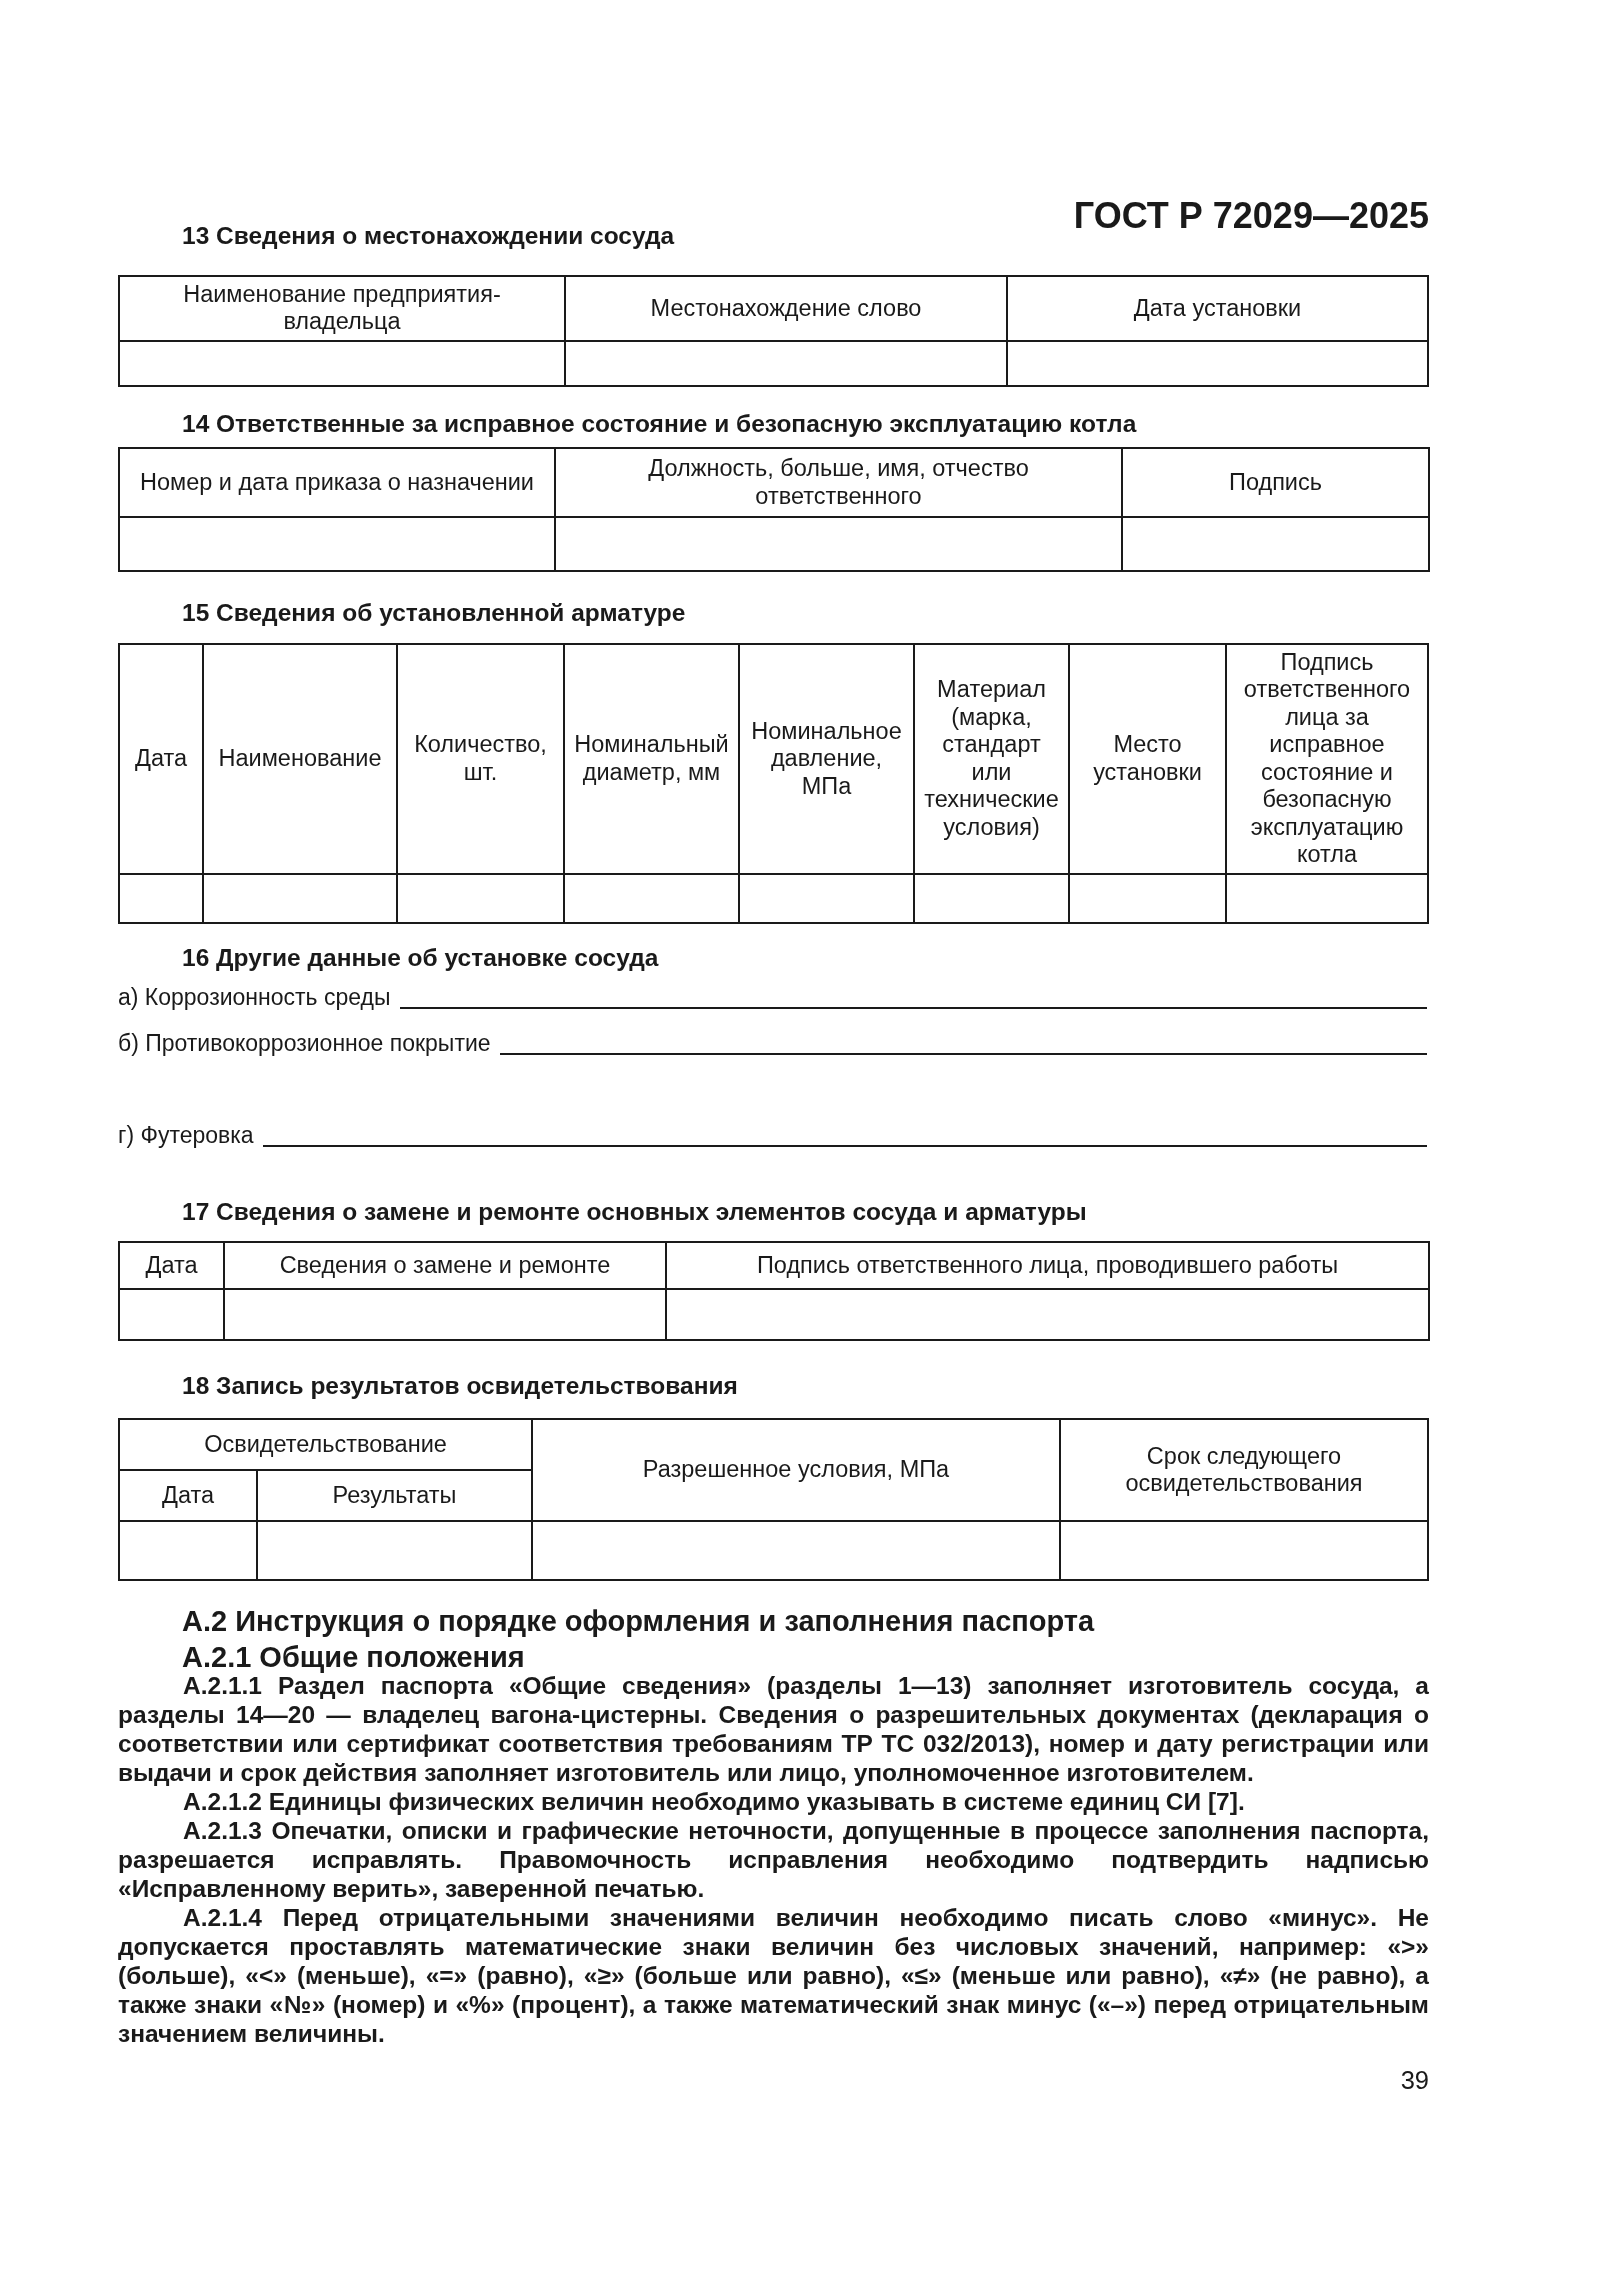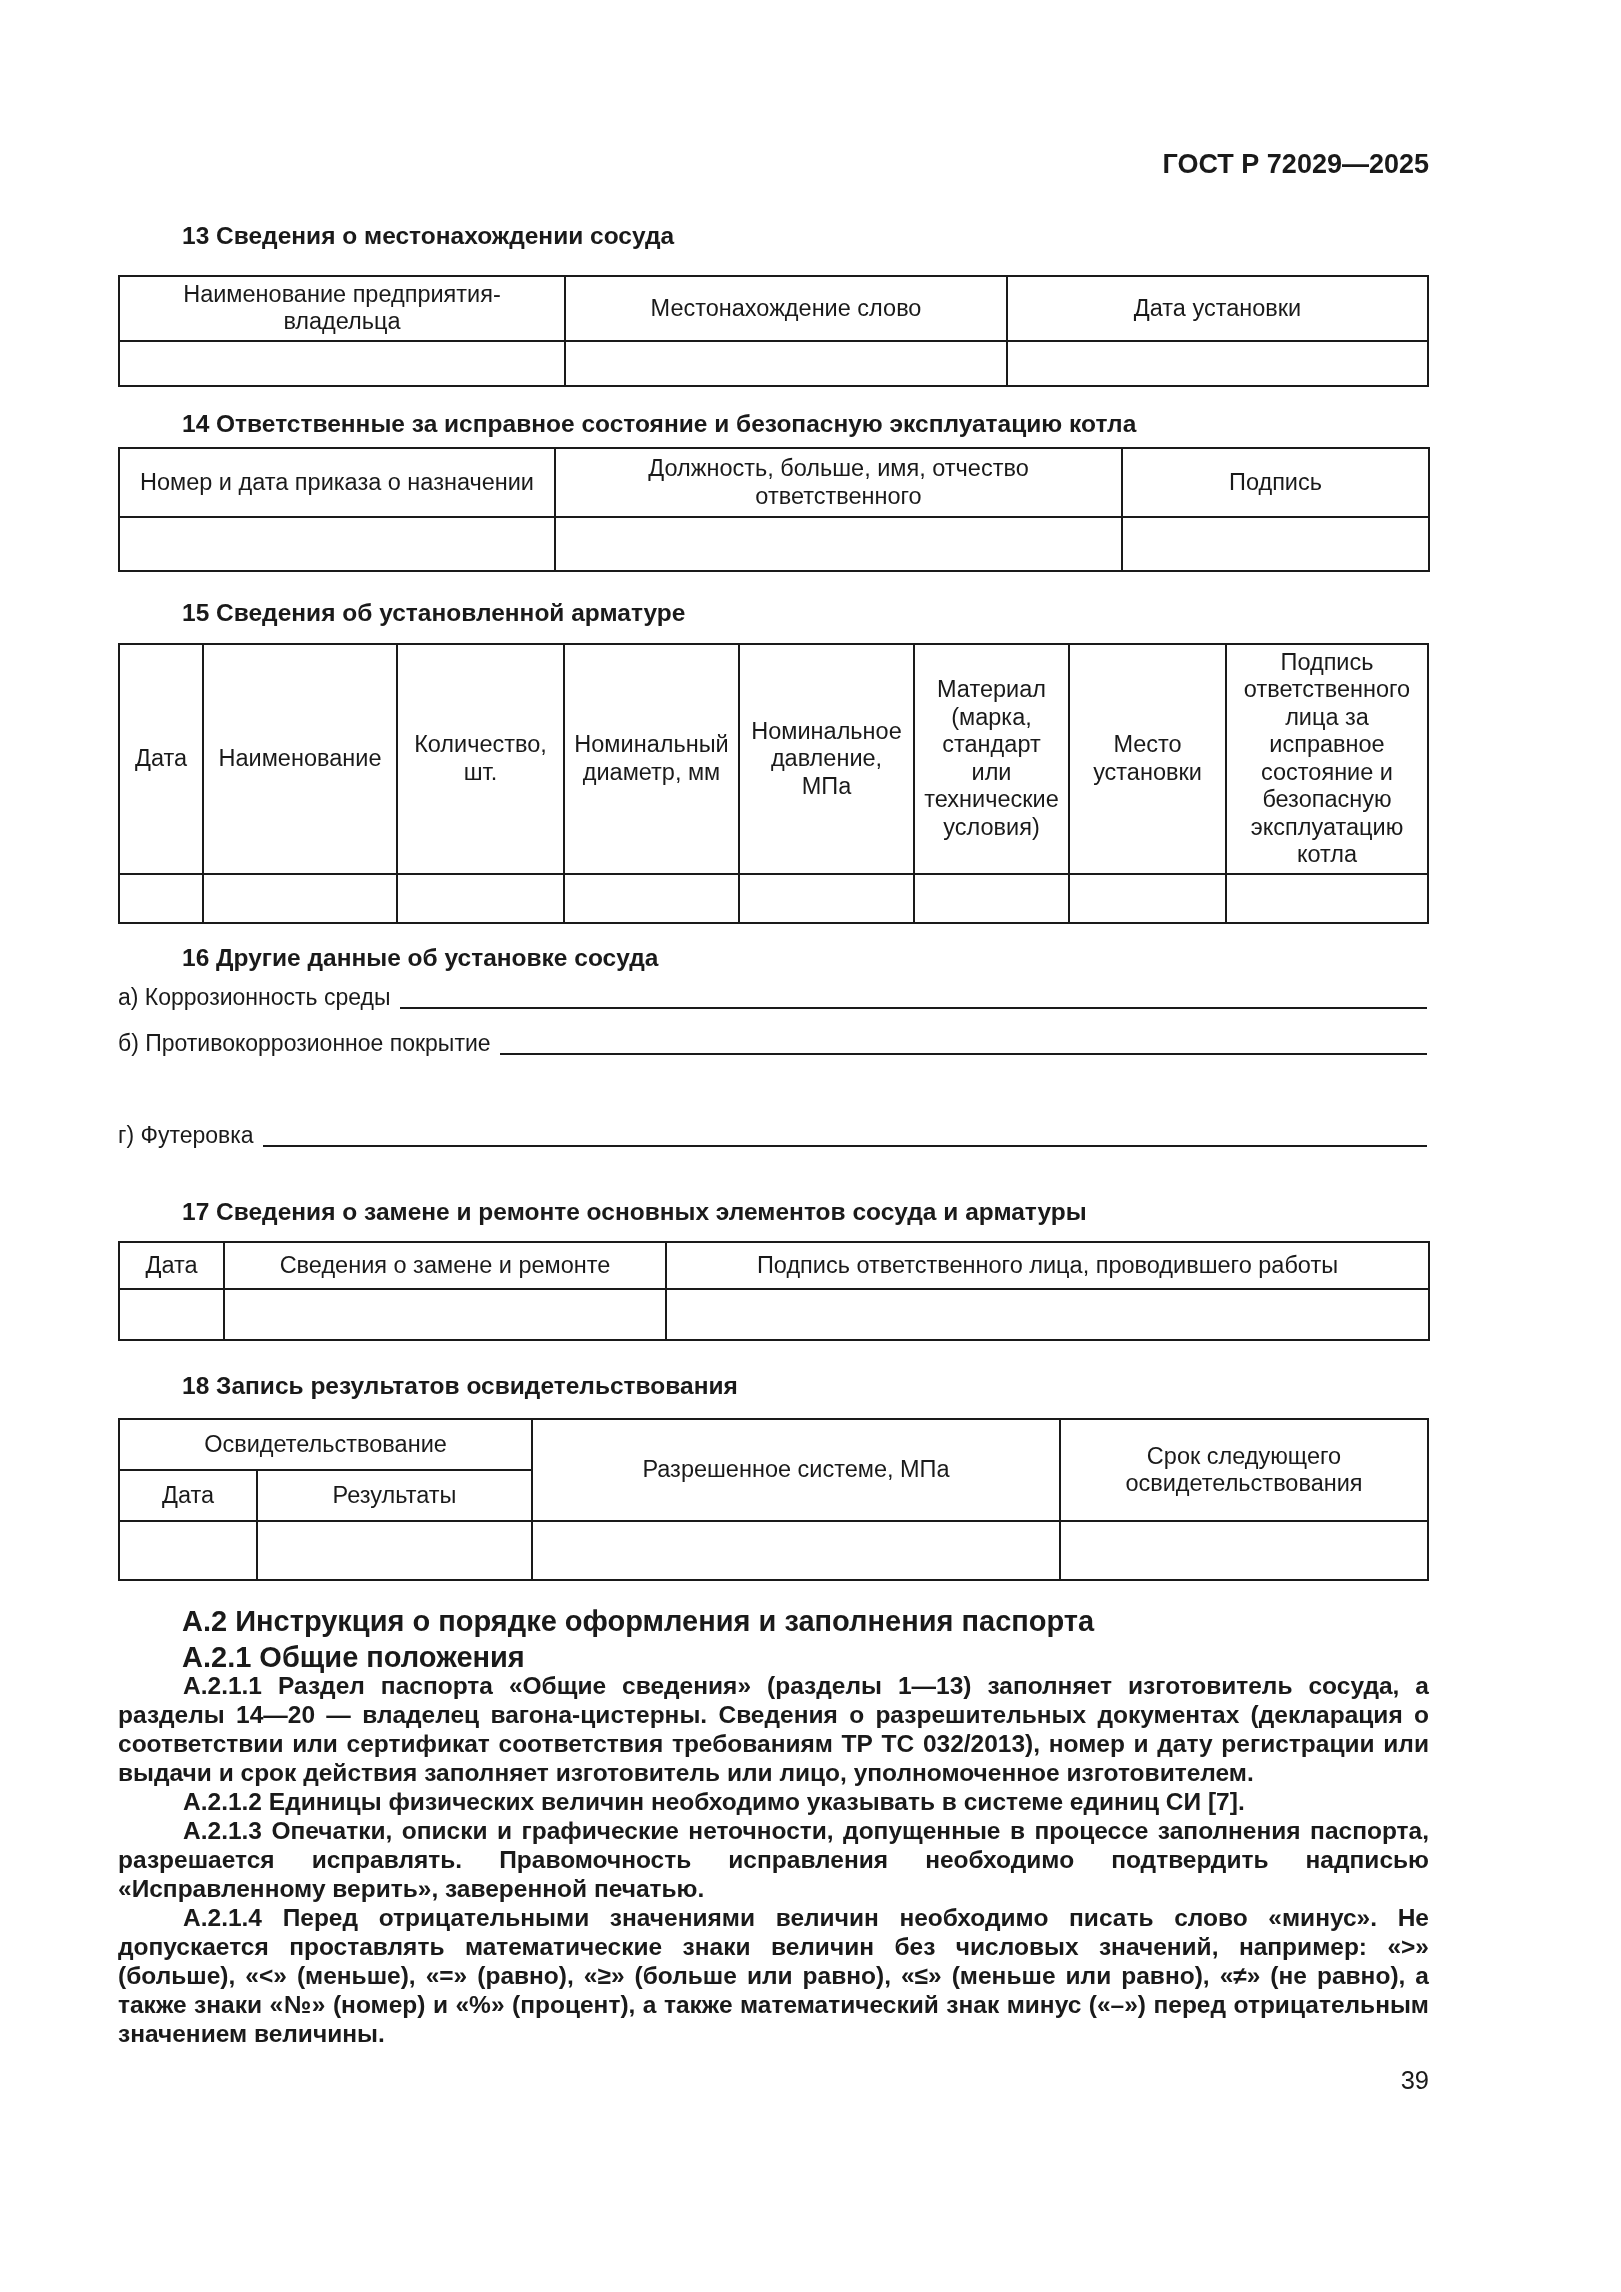--- a/index.html
+++ b/index.html
@@ -11,21 +11,22 @@
     background: #ffffff;
     font-family: "Liberation Sans", sans-serif;
     color: #1a1a1a;
     overflow: hidden;
   }
   .abs { position: absolute; }
   .doc-header {
     left: 118px; width: 1311px;
     text-align: right;
     font-weight: bold;
-    font-size: 27px;
+    font-size: 36px;
+    margin-top: 46px;
   }
   .sec-title {
     left: 182px; width: 1245px;
     font-weight: bold;
     font-size: 24.5px;
     white-space: nowrap;
   }
   table.form {
     left: 118px;
     border-collapse: collapse;
@@ -206,21 +207,21 @@
   <table class="abs form" style="top:1418px; width:1309px">
     <colgroup>
         <col style="width:138px">
         <col style="width:275px">
         <col style="width:528px">
         <col style="width:368px">
       </colgroup>
     <tbody>
       <tr style="height:51px">
         <td colspan="2">Освидетельствование</td>
-        <td rowspan="2" class="dbl">Разрешенное системе, МПа</td>
+        <td rowspan="2" class="dbl">Разрешенное условия, МПа</td>
         <td rowspan="2" class="dbl">Срок следующего освидетельствования</td>
       </tr>
       <tr style="height:51px">
         <td class="dbl">Дата</td>
         <td class="dbl">Результаты</td>
       </tr>
       <tr style="height:59px">
         <td></td>
         <td></td>
         <td></td>

